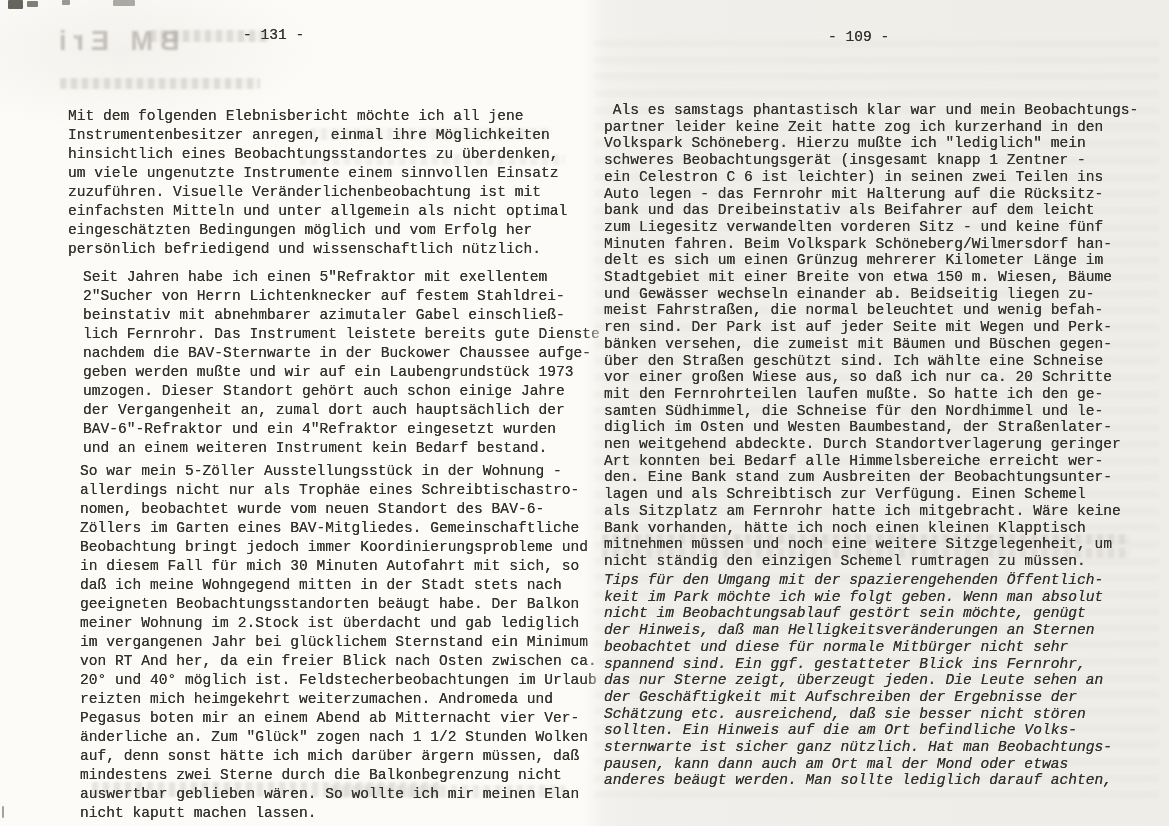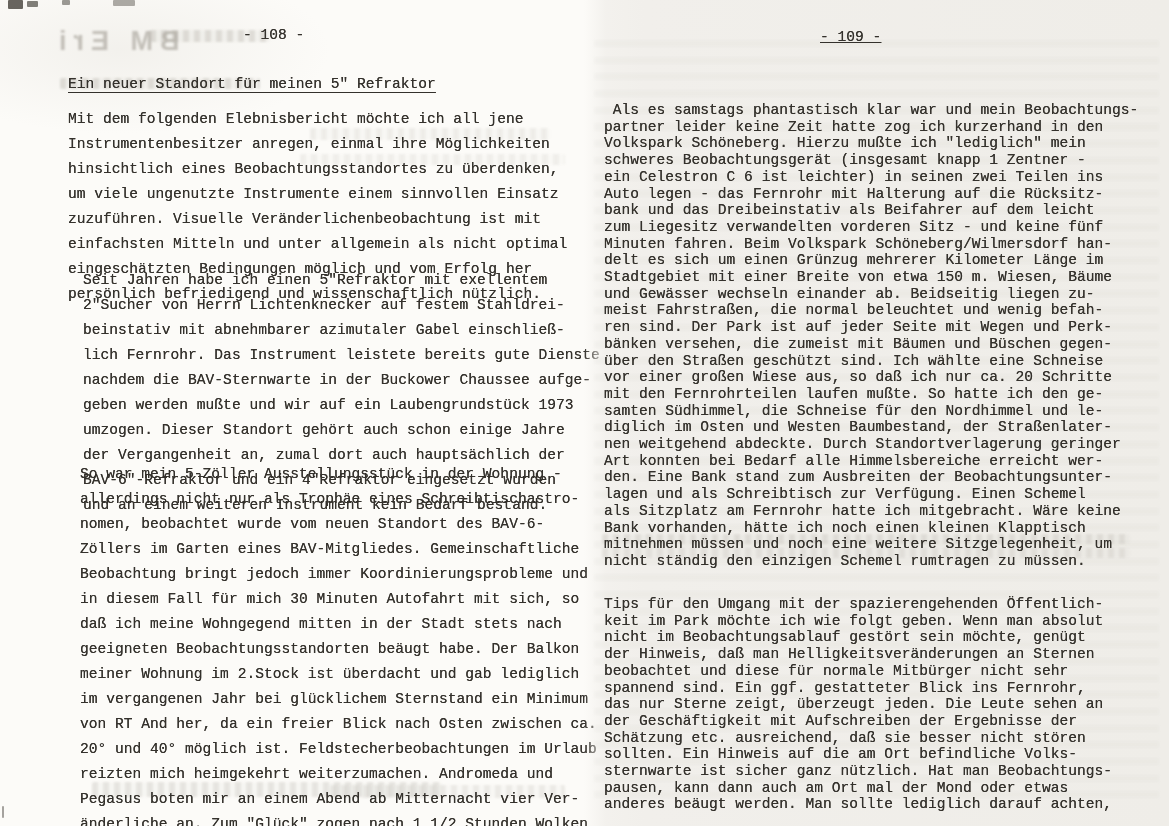--- a/index.html
+++ b/index.html
@@ -34,21 +34,21 @@
   }
   
   .tw {
     position: absolute;
     font-size: 14.6px;
     letter-spacing: 0px;
     color: #34312c;
     text-shadow: 0 0 0.55px rgba(46,43,38,0.85);
     white-space: pre;
   }
-  .para-l { line-height: 25px; }
+  .para-l { line-height: 19px; }
   .para-r { line-height: 16.7px; margin-top: 36px; }
   .page-num { line-height: 15px; }
   .title {
     line-height: 16px;
     text-decoration: underline;
     text-underline-offset: 4px;
     text-decoration-thickness: 1.4px;
   }
   
   .bleed-mirror {
@@ -89,23 +89,22 @@
     <div class="bleed-bar" style="left: 300px; top: 154px; width: 265px; height: 11px; opacity: 0.45;"></div>
     <div class="bleed-bar" style="left: 92px; top: 782px; width: 350px; height: 15px; opacity: 0.8;"></div>
     <div class="bleed-bar" style="left: 330px; top: 785px; width: 235px; height: 13px; opacity: 0.6;"></div>
 
     <div class="edge-mark" style="left: 8px; top: 0; width: 15px; height: 9px; opacity: 0.85;"></div>
     <div class="edge-mark" style="left: 27px; top: 1px; width: 11px; height: 6px; opacity: 0.7;"></div>
     <div class="edge-mark" style="left: 62px; top: 0; width: 8px; height: 5px; opacity: 0.55;"></div>
     <div class="edge-mark" style="left: 113px; top: 0; width: 22px; height: 6px; opacity: 0.45;"></div>
     <div class="edge-mark" style="left: 2px; top: 806px; width: 2px; height: 12px; opacity: 0.5;"></div>
 
-    <div class="tw page-num" style="left: 243px; top: 28px;">- 108 -</div>
+    <div class="tw page-num" style="left: 243px; top: 28px;">- 131 -</div>
 
-    <div class="tw title" style="left: 68px; top: 76px;">Ein neuer Standort für meinen 5" Refraktor</div>
 
     <div class="tw para-l" style="left: 68px; top: 107px;">Mit dem folgenden Elebnisbericht möchte ich all jene
 Instrumentenbesitzer anregen, einmal ihre Möglichkeiten
 hinsichtlich eines Beobachtungsstandortes zu überdenken,
 um viele ungenutzte Instrumente einem sinnvollen Einsatz
 zuzuführen. Visuelle Veränderlichenbeobachtung ist mit
 einfachsten Mitteln und unter allgemein als nicht optimal
 eingeschätzten Bedingungen möglich und vom Erfolg her
 persönlich befriedigend und wissenschaftlich nützlich.</div>
 
@@ -140,21 +139,21 @@
 auswertbar geblieben wären. So wollte ich mir meinen Elan
 nicht kaputt machen lassen.</div>
   </div>
 
   <div id="page-right" class="page">
 
     <div class="bleed-texture"></div>
     <div class="bleed-bar" style="left: 18px; top: 534px; width: 528px; height: 10px; opacity: 0.75;"></div>
     <div class="bleed-bar" style="left: 18px; top: 548px; width: 528px; height: 10px; opacity: 0.65;"></div>
 
-    <div class="tw page-num" style="left: 236px; top: 30px; text-decoration: underline;">- 109 -</div>
+    <div class="tw page-num" style="left: 244px; top: 30px;">- 109 -</div>
 
     <div class="tw para-r" style="left: 20px; top: 66px;"> Als es samstags phantastisch klar war und mein Beobachtungs-
 partner leider keine Zeit hatte zog ich kurzerhand in den
 Volkspark Schöneberg. Hierzu mußte ich "lediglich" mein
 schweres Beobachtungsgerät (insgesamt knapp 1 Zentner -
 ein Celestron C 6 ist leichter) in seinen zwei Teilen ins
 Auto legen - das Fernrohr mit Halterung auf die Rücksitz-
 bank und das Dreibeinstativ als Beifahrer auf dem leicht
 zum Liegesitz verwandelten vorderen Sitz - und keine fünf
 Minuten fahren. Beim Volkspark Schöneberg/Wilmersdorf han-
@@ -171,21 +170,21 @@
 diglich im Osten und Westen Baumbestand, der Straßenlater-
 nen weitgehend abdeckte. Durch Standortverlagerung geringer
 Art konnten bei Bedarf alle Himmelsbereiche erreicht wer-
 den. Eine Bank stand zum Ausbreiten der Beobachtungsunter-
 lagen und als Schreibtisch zur Verfügung. Einen Schemel
 als Sitzplatz am Fernrohr hatte ich mitgebracht. Wäre keine
 Bank vorhanden, hätte ich noch einen kleinen Klapptisch
 mitnehmen müssen und noch eine weitere Sitzgelegenheit, um
 nicht ständig den einzigen Schemel rumtragen zu müssen.</div>
 
-    <div class="tw para-r" style="left: 20px; top: 560px;">Tips für den Umgang mit der spazierengehenden Öffentlich-
+    <div class="tw para-r" style="left: 20px; top: 536px; font-style: italic;">Tips für den Umgang mit der spazierengehenden Öffentlich-
 keit im Park möchte ich wie folgt geben. Wenn man absolut
 nicht im Beobachtungsablauf gestört sein möchte, genügt
 der Hinweis, daß man Helligkeitsveränderungen an Sternen
 beobachtet und diese für normale Mitbürger nicht sehr
 spannend sind. Ein ggf. gestatteter Blick ins Fernrohr,
 das nur Sterne zeigt, überzeugt jeden. Die Leute sehen an
 der Geschäftigkeit mit Aufschreiben der Ergebnisse der
 Schätzung etc. ausreichend, daß sie besser nicht stören
 sollten. Ein Hinweis auf die am Ort befindliche Volks-
 sternwarte ist sicher ganz nützlich. Hat man Beobachtungs-

